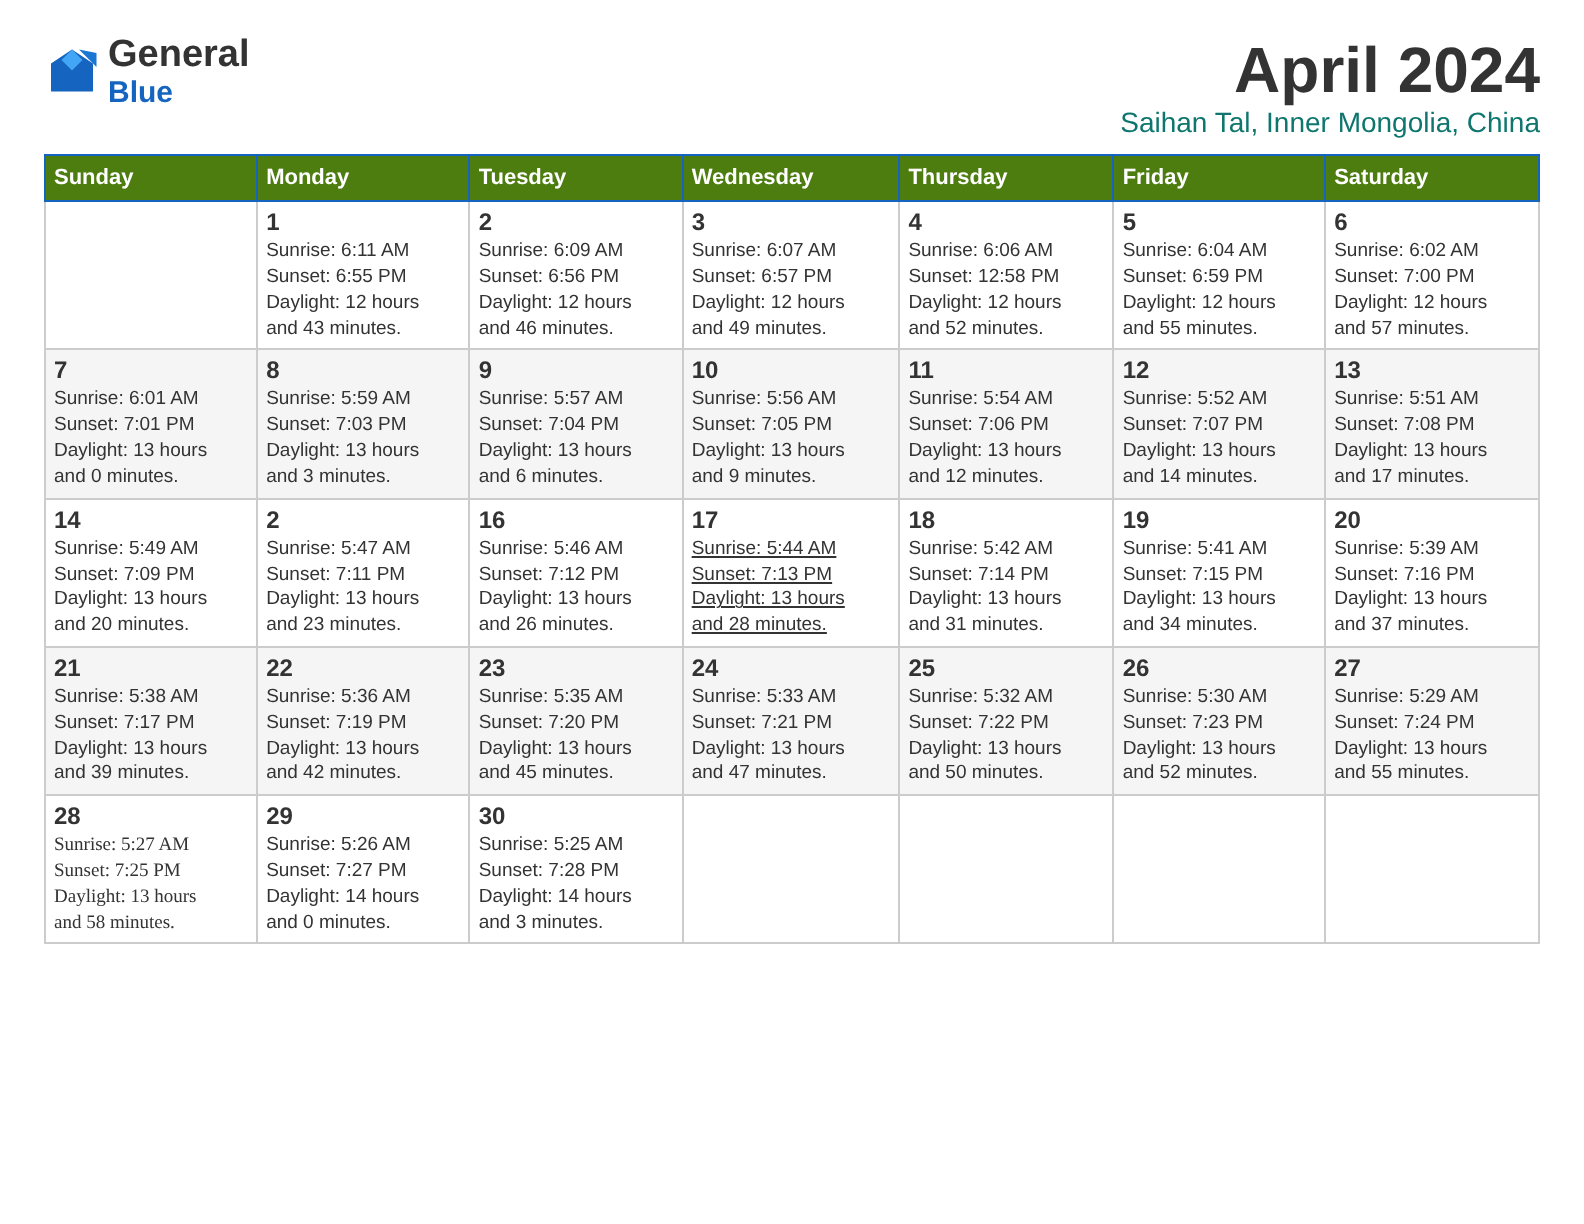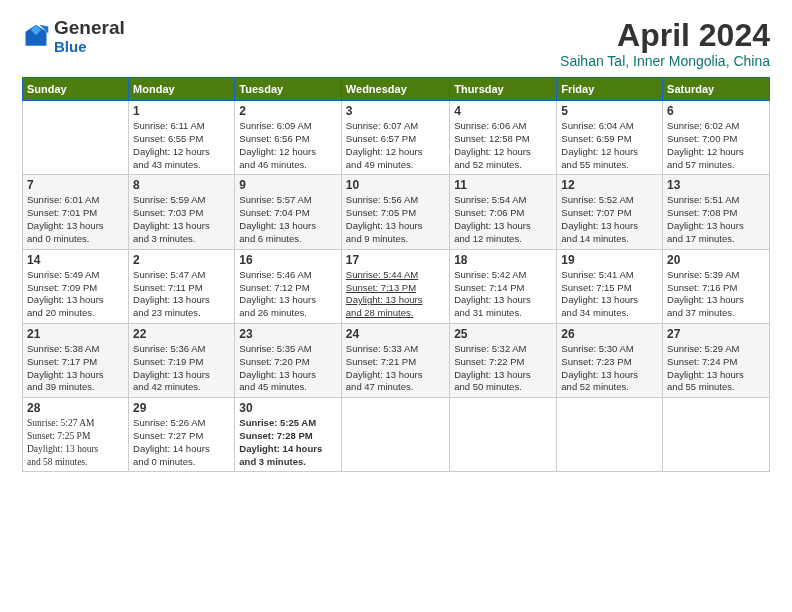--- a/index.html
+++ b/index.html
@@ -342,21 +342,21 @@
           </td>
           <td>
             <span class="day-num">29</span>
             <div class="day-info" style="white-space: pre-line;">Sunrise: 5:26 AM
 Sunset: 7:27 PM
 Daylight: 14 hours
 and 0 minutes.</div>
           </td>
           <td>
             <span class="day-num">30</span>
-            <div class="day-info" style="white-space: pre-line; font-weight: bold;">Sunrise: 5:25 AM
+            <div class="day-info" style="white-space: pre-line;">Sunrise: 5:25 AM
 Sunset: 7:28 PM
 Daylight: 14 hours
 and 3 minutes.</div>
           </td>
           <td class="empty-cell"></td>
           <td class="empty-cell"></td>
           <td class="empty-cell"></td>
           <td class="empty-cell"></td>
         </tr>
       </tbody>

